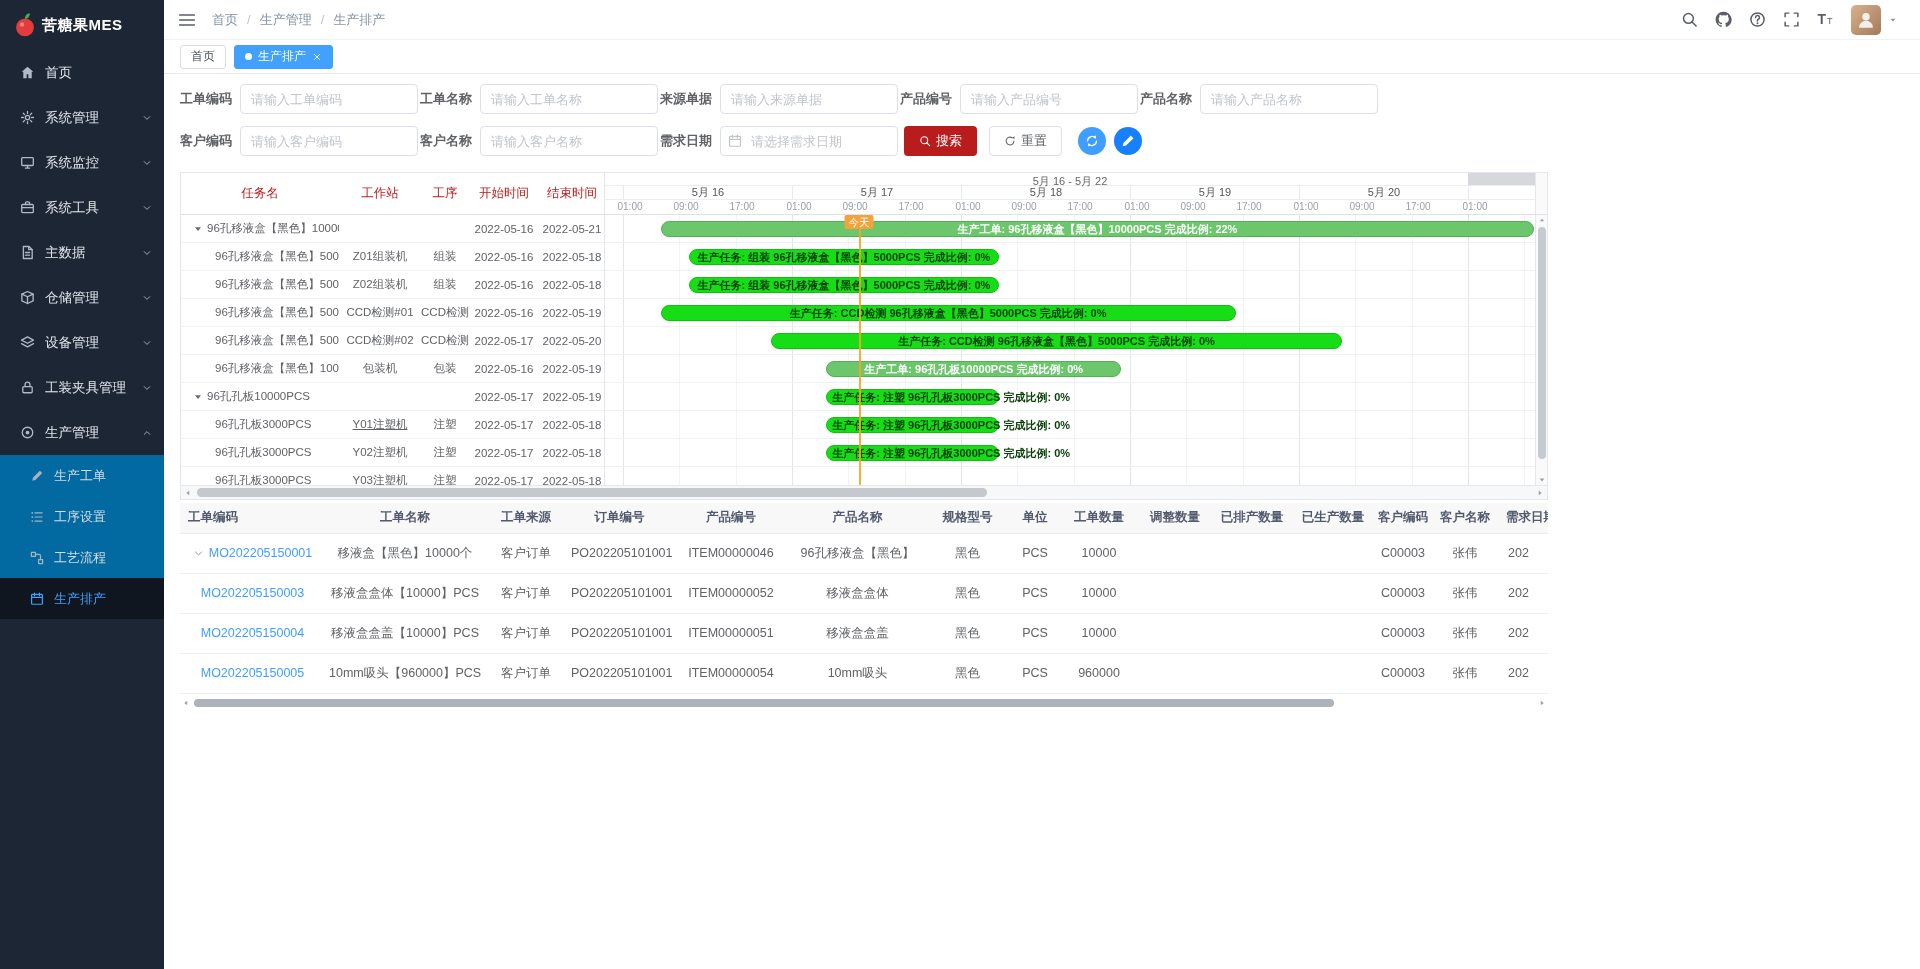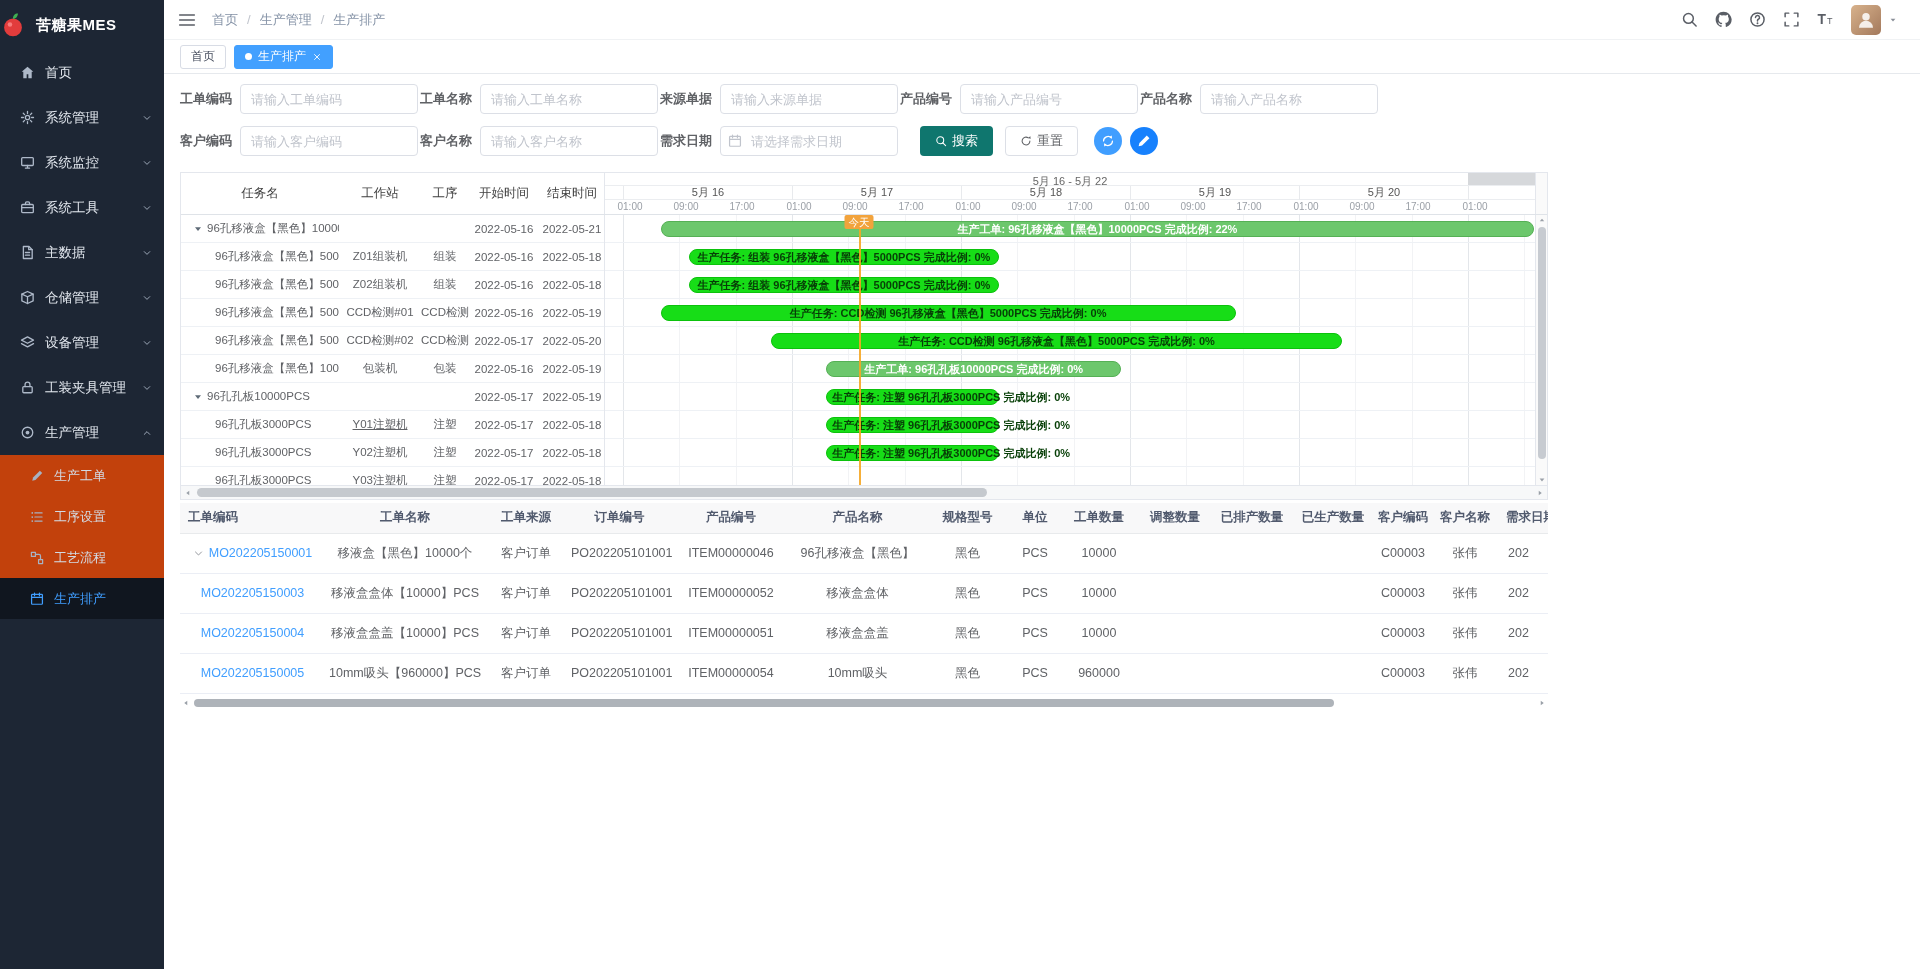--- a/index.html
+++ b/index.html
@@ -3,29 +3,29 @@
 <meta charset="utf-8">
 <style>
 *{box-sizing:border-box;margin:0;padding:0}
 html,body{width:1920px;height:969px;overflow:hidden}
 body{font-family:"Liberation Sans","DejaVu Sans",sans-serif;font-size:13px;color:#606266;background:#fff}
 #app{display:flex;width:100%;height:100%}
 .icon{display:inline-block;vertical-align:middle;width:14px;height:14px;flex:none}
 
 
 #sidebar{width:164px;flex:none;height:100%;background:#1d2634;display:flex;flex-direction:column}
-.logo{height:50px;display:flex;align-items:center;gap:10px;flex:none}
+.logo{height:50px;display:flex;align-items:center;gap:4px;padding-left:12px;flex:none}
 .logo svg{width:26px;height:26px}
 .logo-text{color:#fff;font-size:15px;font-weight:bold;letter-spacing:.5px}
 #menu{flex:1;overflow:hidden}
 .menu-item{height:45px;display:flex;align-items:center;gap:10px;padding:0 12px 0 20px;color:#e2e7ee;font-size:13.5px;cursor:pointer;white-space:nowrap}
 .menu-item .icon{width:15px;height:15px;color:#aeb9c9}
 .menu-item .arrow{margin-left:auto;color:#8f9bab;display:inline-flex}
 .menu-item .arrow .icon{width:10px;height:10px}
-.submenu{background:#c2410c}
+.submenu{background:#0369a1}
 .submenu .menu-item{height:41px;padding-left:30px;font-size:13px;color:#d3dae3}
 .submenu .menu-item .icon{width:14px;height:14px;color:#a7b2c2}
 .submenu .menu-item.active{color:#409eff;background:#10161f}
 .submenu .menu-item.active .icon{color:#409eff}
 
 
 #main{flex:1;min-width:0;display:flex;flex-direction:column;background:#fff}
 #topbar{height:40px;flex:none;display:flex;align-items:center;padding:0 22px 0 14px;border-bottom:1px solid #f0f2f4;background:#fff}
 .hamburger{border:none;background:none;cursor:pointer;color:#5a5e66;display:inline-flex;padding:0}
 .hamburger .icon{width:18px;height:18px}
@@ -53,32 +53,32 @@
 #filters{width:1368px;display:flex;flex-wrap:wrap;row-gap:12px;align-items:center;margin-bottom:16px}
 .ffield{width:240px;flex:none;display:flex;align-items:center}
 .flabel{min-width:52px;font-size:13px;font-weight:bold;color:#606266;margin-right:8px;white-space:nowrap}
 .finput{width:178px;height:30px;border:1px solid #dcdfe6;border-radius:4px;padding:0 10px;font-size:13px;color:#606266;outline:none;background:#fff;font-family:inherit}
 .finput::placeholder{color:#c0c4cc}
 .date-wrap{position:relative;width:178px}
 .date-wrap .finput{width:178px;padding-left:30px}
 .date-icon{position:absolute;left:8px;top:8px;color:#c0c4cc;display:inline-flex}
 .btn{height:30px;border-radius:4px;font-size:13px;display:inline-flex;align-items:center;gap:5px;padding:0 14px;cursor:pointer;border:1px solid transparent;font-family:inherit}
 .btn .icon{width:12px;height:12px}
-.btn-primary{background:#0f766e;color:#fff;margin-left:20px}
+.btn-primary{background:#b91c1c;color:#fff;margin-left:4px}
 .btn-plain{background:#fff;border-color:#dcdfe6;color:#606266;margin-left:12px}
 .btn-circle{width:28px;height:28px;border-radius:50%;padding:0;justify-content:center;color:#fff;border:none}
 .btn-circle .icon{width:14px;height:14px}
 .c1{background:#409eff;margin-left:16px}
 .c2{background:#1781fd;margin-left:8px}
 
 
 #gantt{width:1368px;border:1px solid #e4e7ed;background:#fff}
 .g-head{display:flex;height:42px;border-bottom:1px solid #dfe3e8}
 .g-cols{width:424px;flex:none;display:flex;align-items:center;border-right:1px solid #e4e7ed}
-.g-col{font-size:12.5px;color:#404040;text-align:center;flex:none}
+.g-col{font-size:12.5px;color:#b91c1c;text-align:center;flex:none}
 .g-timehead{width:930px;flex:none}
 .week-row{height:13px;position:relative;border-bottom:1px solid #ebedf0;text-align:center}
 .week-label{font-size:11px;color:#666;line-height:13px}
 .week-filler{position:absolute;right:0;top:0;width:67px;height:12px;background:#d6d8db}
 .day-row{height:14px;position:relative;border-bottom:1px solid #ebedf0}
 .day-cell{position:absolute;top:0;height:14px;font-size:11px;color:#555;text-align:center;line-height:13px;border-left:1px solid #e8eaed;overflow:hidden}
 .hour-row{height:15px;position:relative}
 .hour-label{position:absolute;top:1px;font-size:10px;color:#9a9fa6;transform:translateX(-50%);white-space:nowrap}
 .g-vgap{width:12px;flex:none;background:#fafafa;border-left:1px solid #e4e7ed}
 .g-body{display:flex;height:270px;overflow:hidden}

